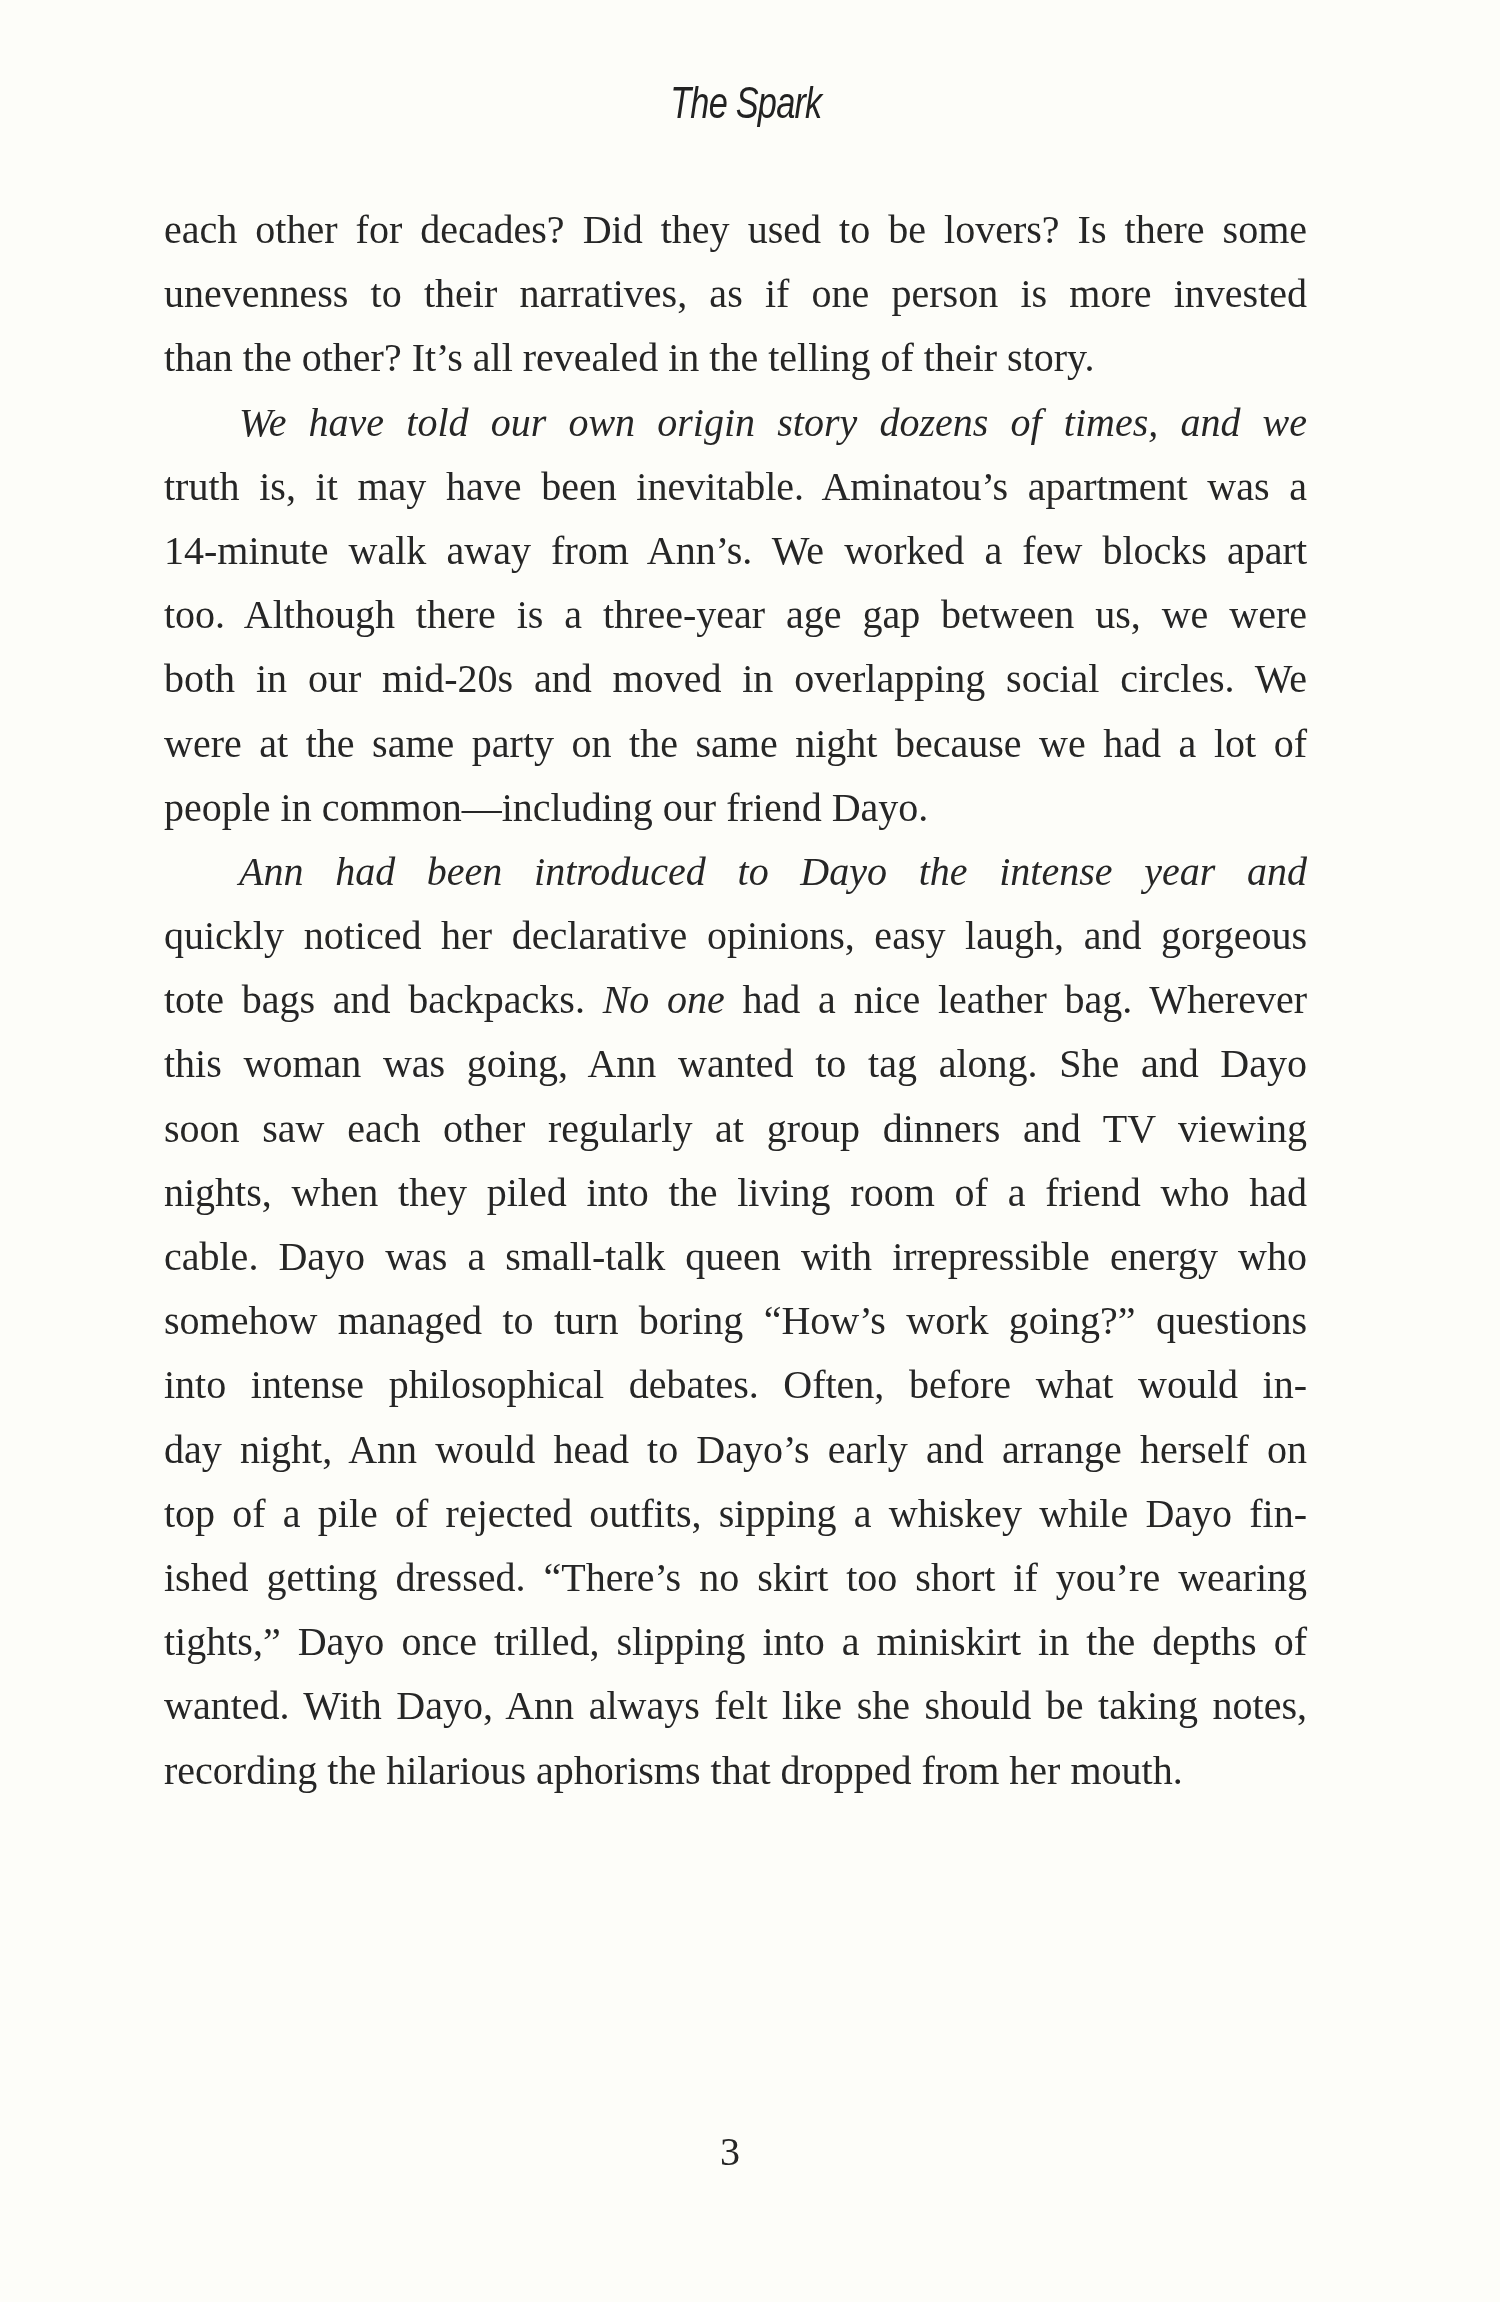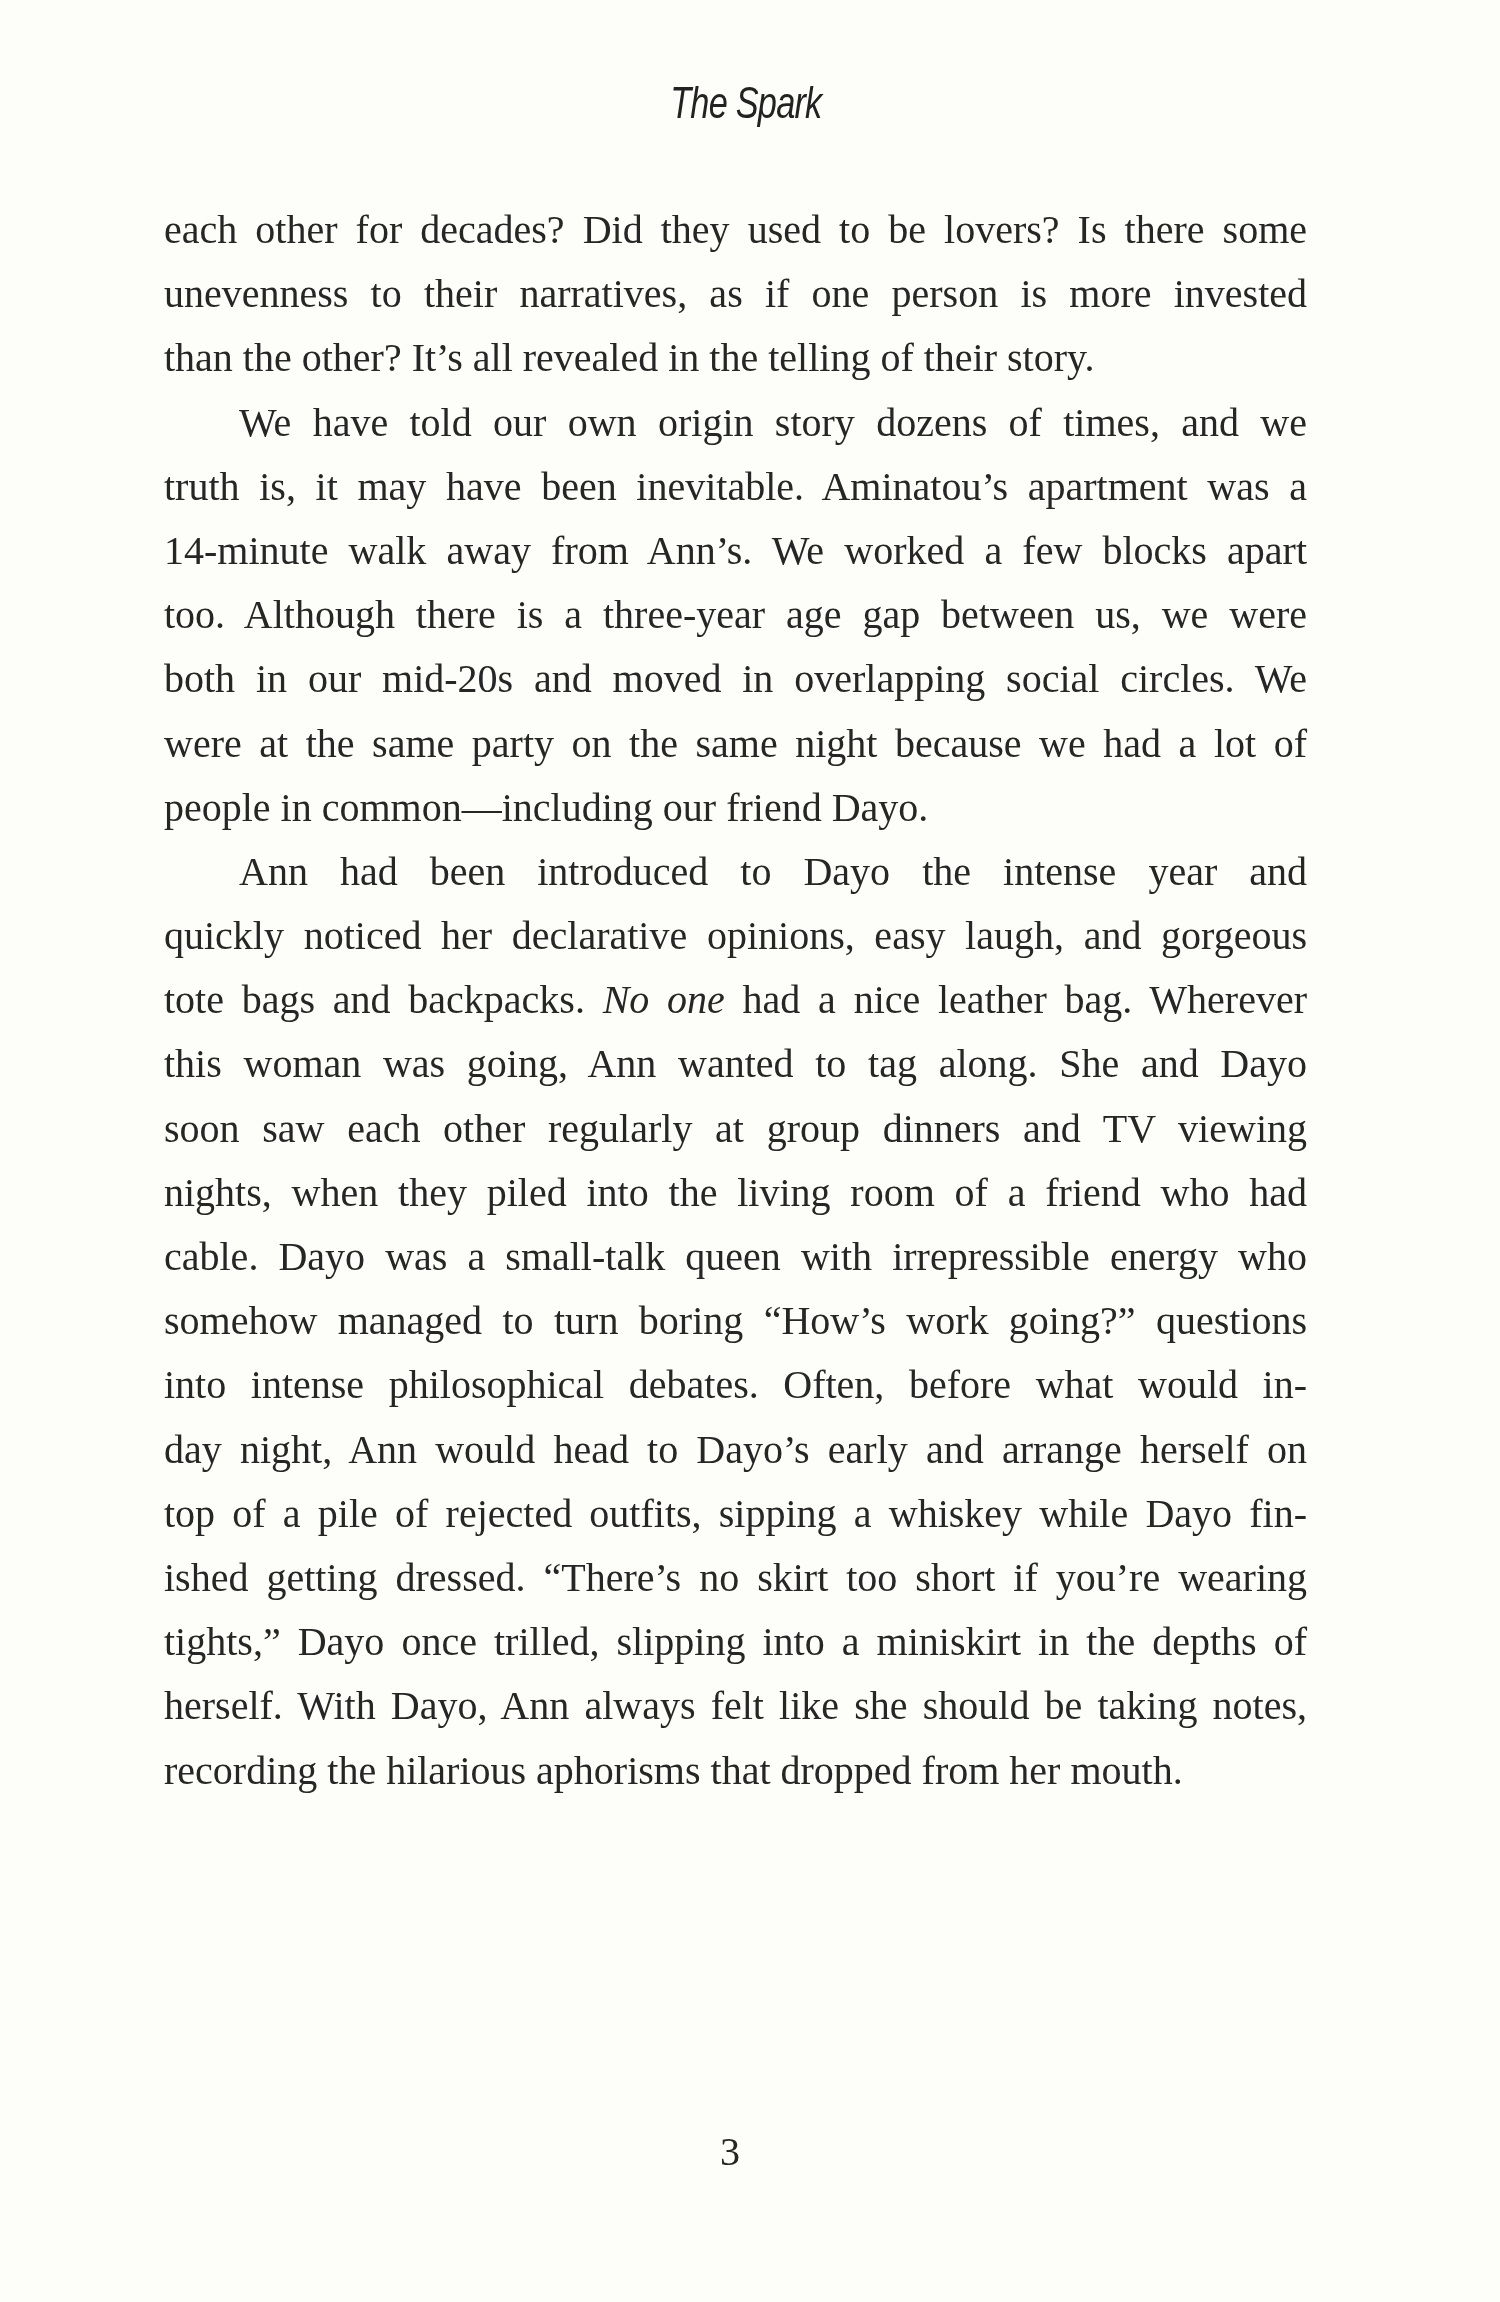--- a/index.html
+++ b/index.html
@@ -52,20 +52,21 @@
       white-space: nowrap;
       text-align: justify;
       text-align-last: justify;
       height: 64.2px;
     }
     .line.last {
       text-align-last: left;
     }
     .para.indent .line:first-child {
       padding-left: 75px;
+      font-style: italic;
     }
     .para.indent { text-indent: 0; }
     em { font-style: italic; }
     .page-number {
       position: absolute;
       top: 2128px;
       left: 0;
       width: 1460px;
       text-align: center;
       font-family: "Liberation Serif", serif;
@@ -103,18 +104,18 @@
     <span class="line">this woman was going, Ann wanted to tag along. She and Dayo</span>
     <span class="line">soon saw each other regularly at group dinners and TV viewing</span>
     <span class="line">nights, when they piled into the living room of a friend who had</span>
     <span class="line">cable. Dayo was a small-talk queen with irrepressible energy who</span>
     <span class="line">somehow managed to turn boring “How’s work going?” questions</span>
     <span class="line">into intense philosophical debates. Often, before what would in-</span>
     <span class="line">day night, Ann would head to Dayo’s early and arrange herself on</span>
     <span class="line">top of a pile of rejected outfits, sipping a whiskey while Dayo fin-</span>
     <span class="line">ished getting dressed. “There’s no skirt too short if you’re wearing</span>
     <span class="line">tights,” Dayo once trilled, slipping into a miniskirt in the depths of</span>
-    <span class="line">herself. With Dayo, Ann always felt like she should be taking notes,</span>
+    <span class="line">wanted. With Dayo, Ann always felt like she should be taking notes,</span>
     <span class="line last">recording the hilarious aphorisms that dropped from her mouth.</span>
   </p>
 </div>
 
 <div class="page-number">3</div>
 
 </body></html>

